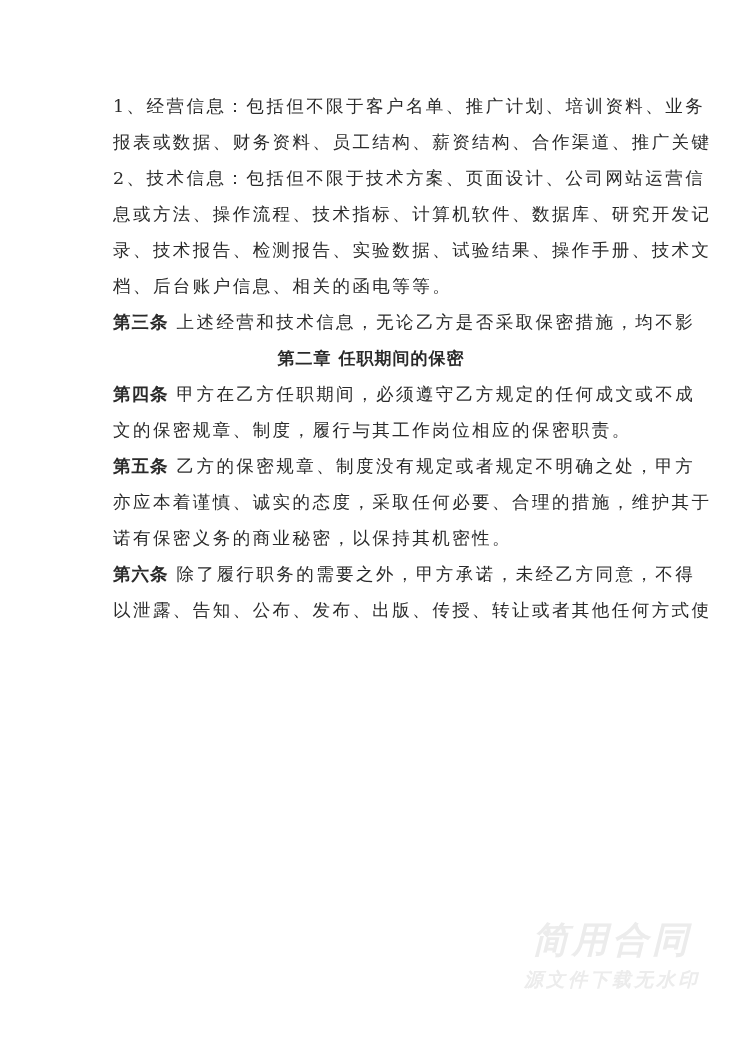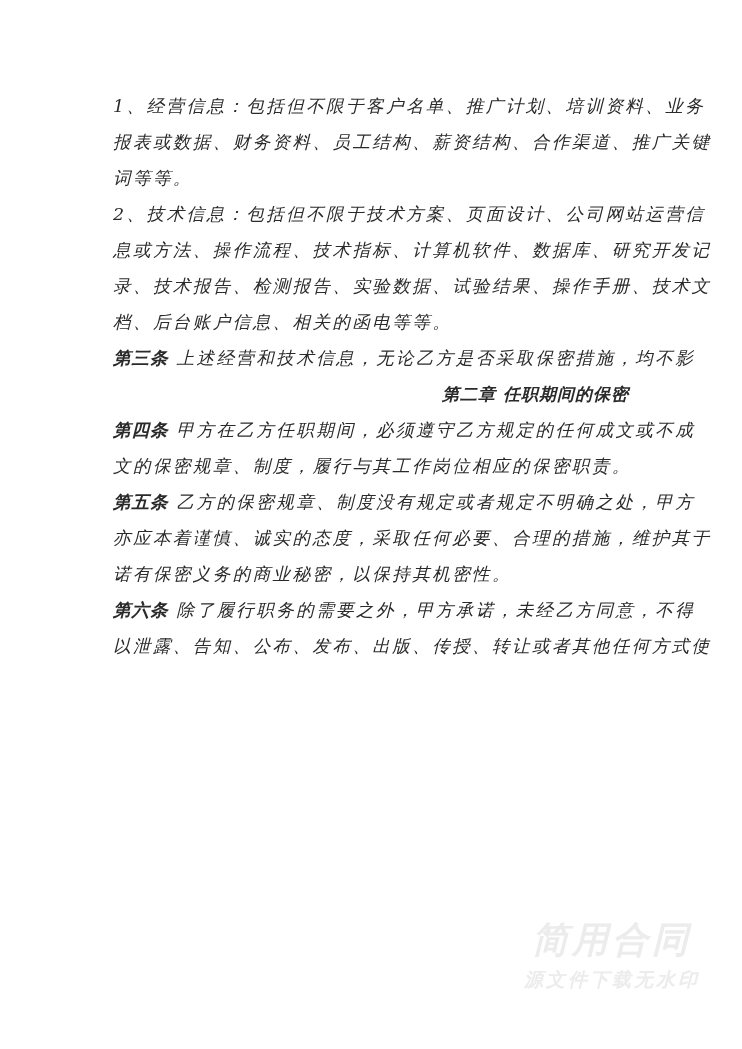--- a/index.html
+++ b/index.html
@@ -1,35 +1,34 @@
 <!DOCTYPE html>
 <html><head>
 <meta charset="utf-8">
 <style>
   html, body { margin: 0; padding: 0; }
   body {
     width: 742px; height: 1049px; background: #ffffff; position: relative; overflow: hidden;
     font-family: "DejaVu Serif", "Liberation Serif", serif; color: #2a2a2a;
   }
-  .page { position: absolute; left: 113px; top: 88px; width: 516px; font-style: italic; }
+  .page { position: absolute; left: 113px; top: 88px; width: 516px; }
   .line { font-size: 17.5px; line-height: 36px; height: 36px; white-space: nowrap; letter-spacing: 2.45px; }
   .bold { font-weight: bold; font-family: "DejaVu Sans", "Liberation Sans", sans-serif; letter-spacing: 1px; text-align: right; }
-  .heading { text-align: right; font-weight: bold; font-family: "DejaVu Sans", "Liberation Sans", sans-serif; font-size: 17px; letter-spacing: 1px; }
+  .heading { text-align: center; font-weight: bold; font-family: "DejaVu Sans", "Liberation Sans", sans-serif; font-size: 17px; letter-spacing: 1px; }
   .wm { position: absolute; left: 512px; top: 918px; width: 200px; text-align: center; color: #ececec; font-family: "DejaVu Sans", "Liberation Sans", sans-serif; font-style: italic; font-weight: bold; }
   .wm1 { font-size: 36px; letter-spacing: 4px; line-height: 44px; }
   .wm2 { font-size: 19px; letter-spacing: 3px; line-height: 30px; margin-top: 2px; }
 </style>
 </head>
 <body>
 
 <div class="page">
   <div>
     <div class="line">1、经营信息：包括但不限于客户名单、推广计划、培训资料、业务</div>
     <div class="line">报表或数据、财务资料、员工结构、薪资结构、合作渠道、推广关键</div>
-    <div class="line">词等等。</div>
   </div>
   <div>
     <div class="line">2、技术信息：包括但不限于技术方案、页面设计、公司网站运营信</div>
     <div class="line">息或方法、操作流程、技术指标、计算机软件、数据库、研究开发记</div>
     <div class="line">录、技术报告、检测报告、实验数据、试验结果、操作手册、技术文</div>
     <div class="line">档、后台账户信息、相关的函电等等。</div>
   </div>
   <div>
     <div class="line"><span class="bold">第三条</span><span> 上述经营和技术信息，无论乙方是否采取保密措施，均不影</span></div>
   </div>

